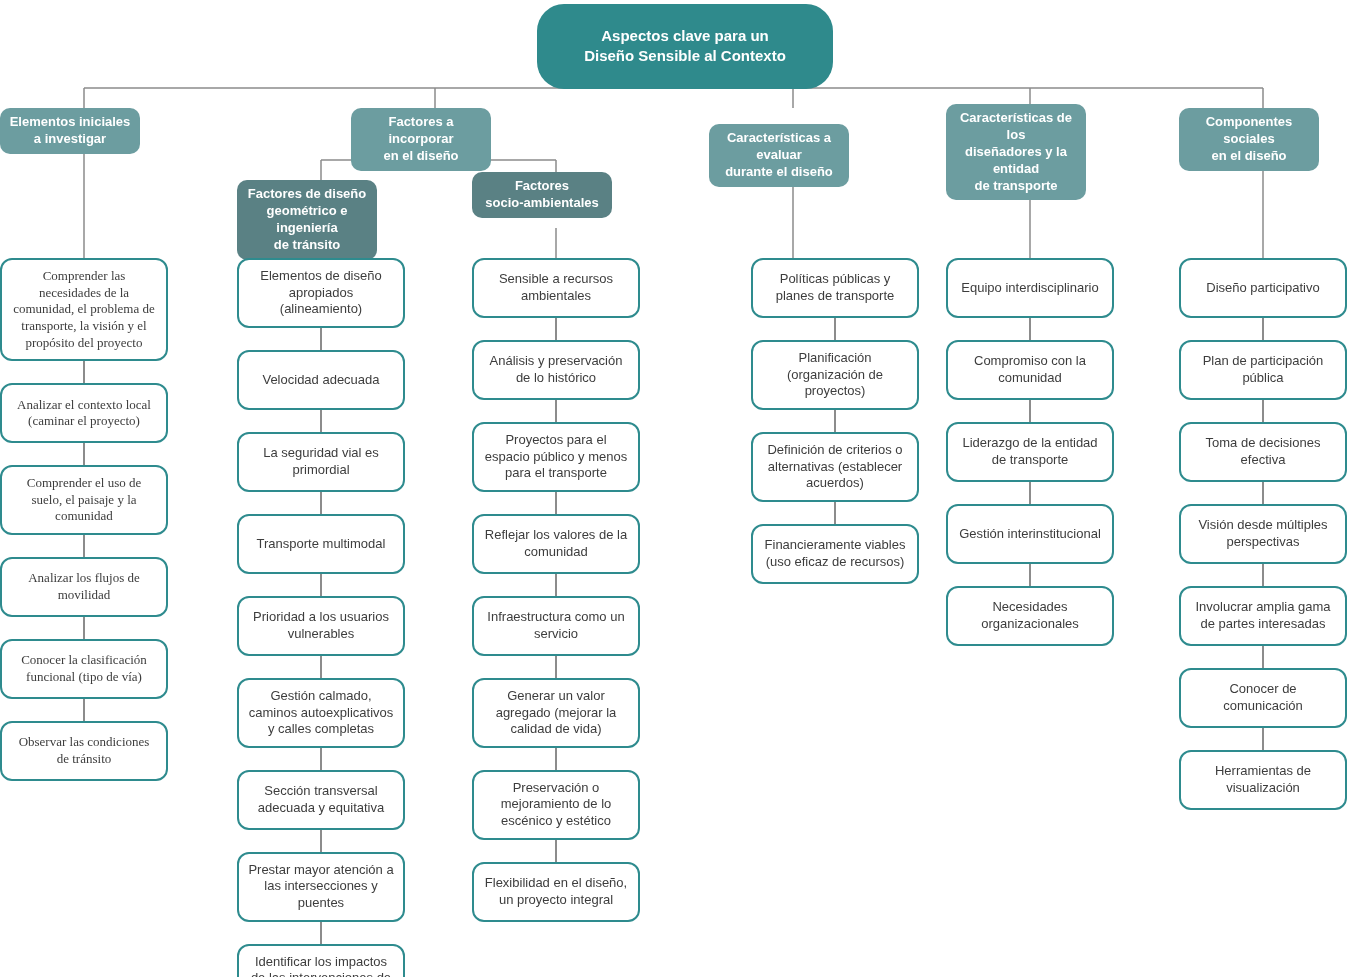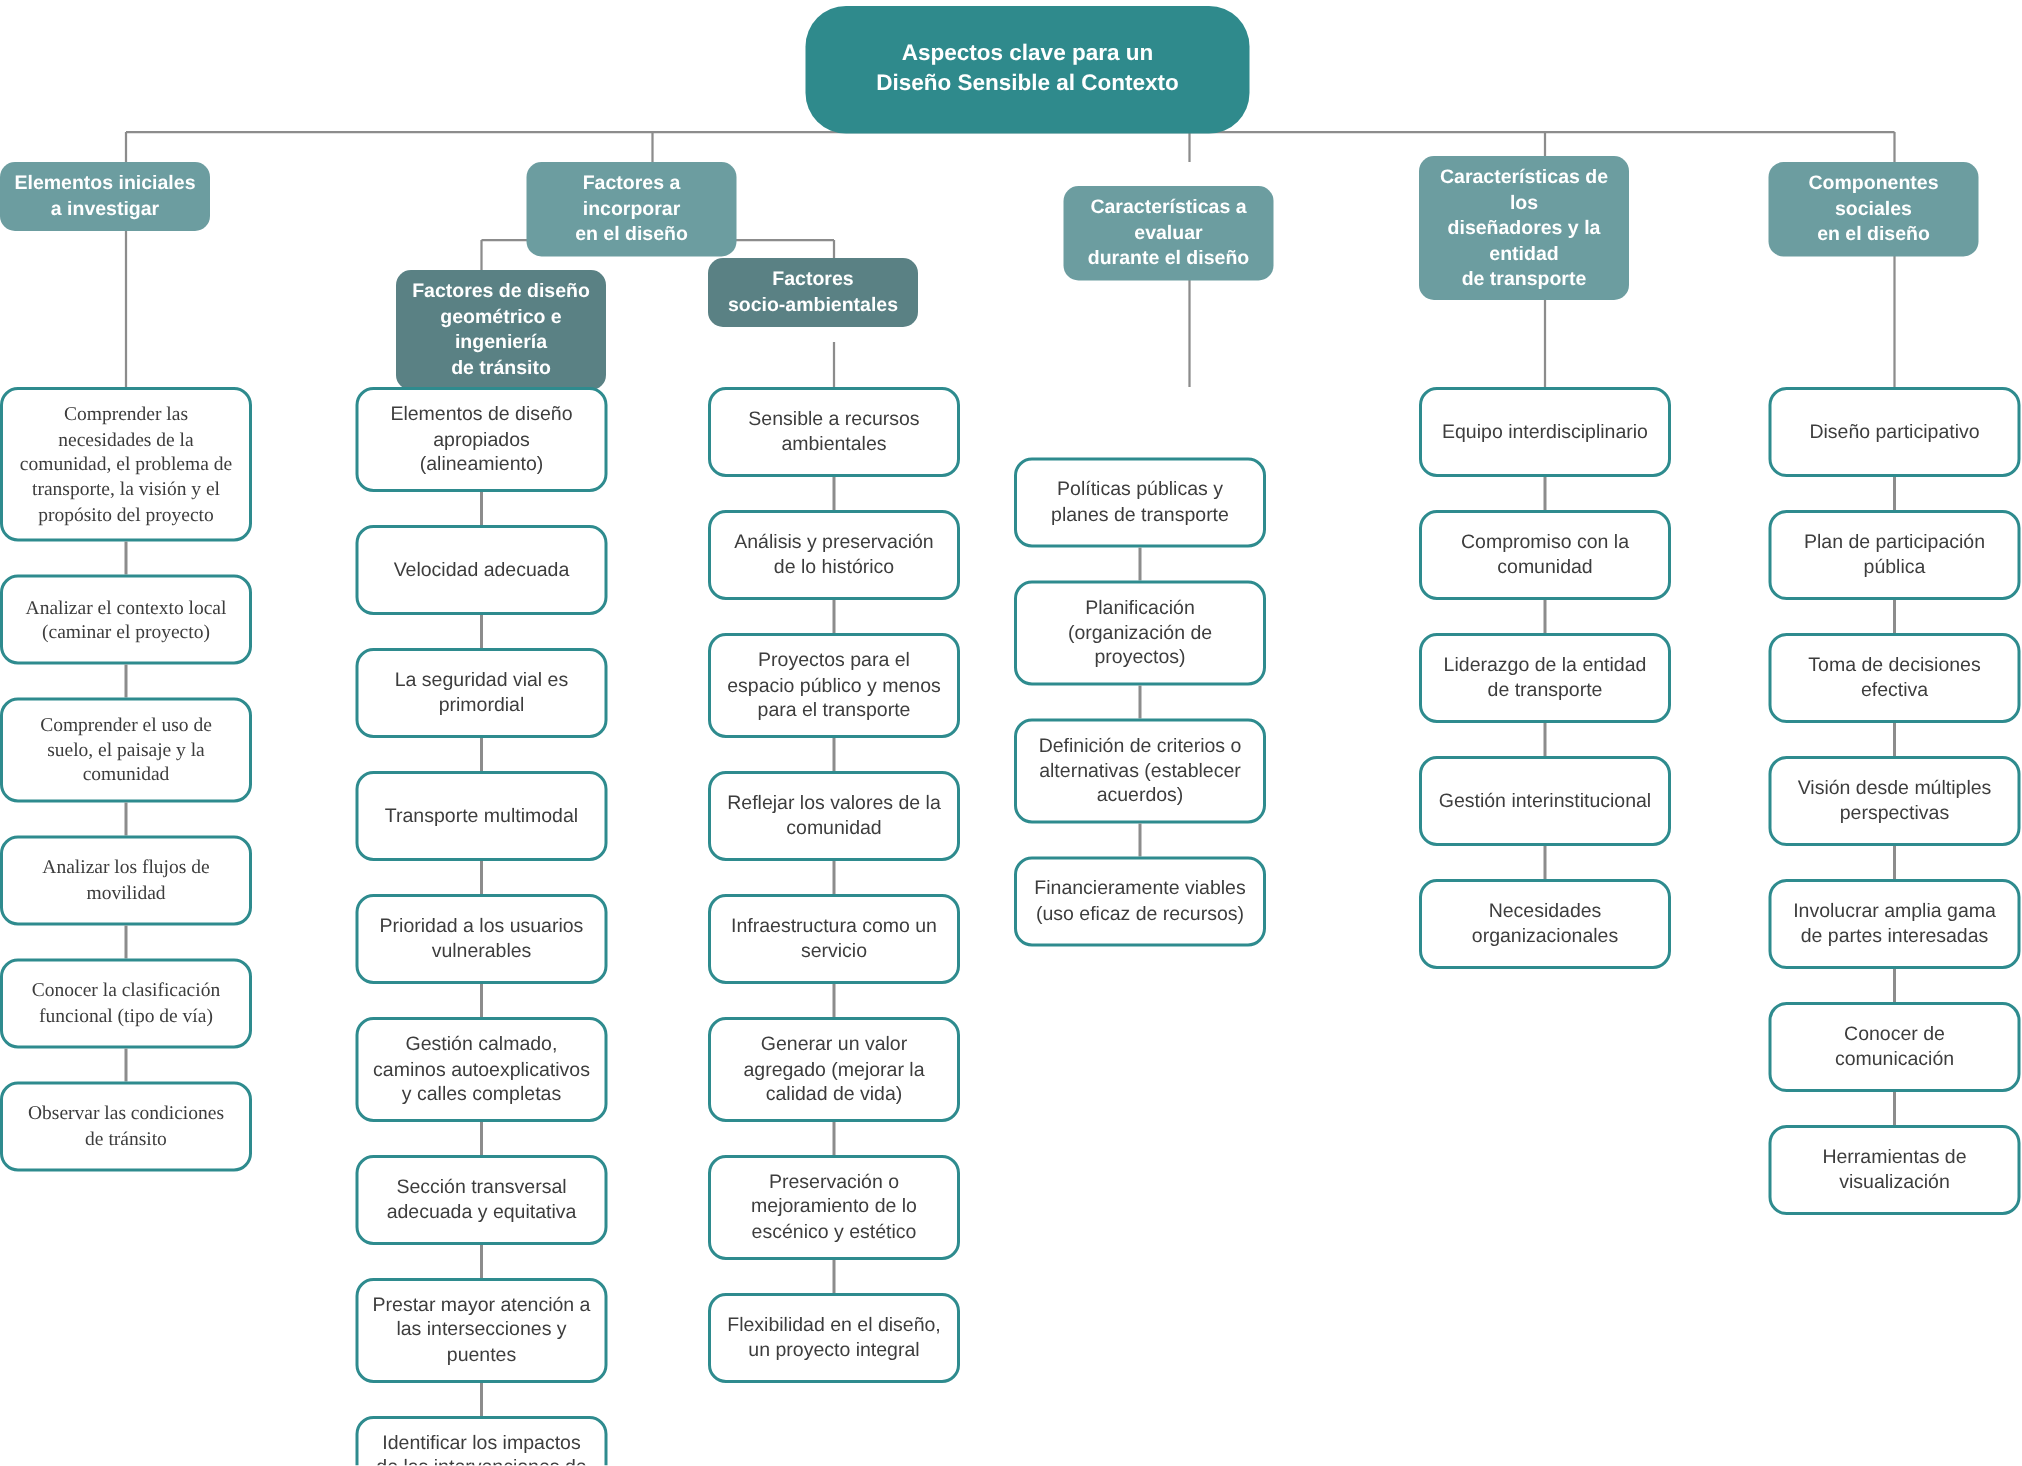--- a/index.html
+++ b/index.html
@@ -65,21 +65,21 @@
   <div class="hdr l2" style="left:351px; top:108px;">Factores a incorporar
 en el diseño</div>
   <div class="hdr l2" style="left:709px; top:108px;margin-top:16px;">Características a evaluar
 durante el diseño</div>
   <div class="hdr l2" style="left:946px; top:104px; min-height:56px;">Características de los
 diseñadores y la entidad
 de transporte</div>
   <div class="hdr l2" style="left:1179px; top:108px;">Componentes sociales
 en el diseño</div>
 
-  <div class="hdr l3" style="left:237px; top:180px; min-height:56px;margin-left:27px;">Factores de diseño
+  <div class="hdr l3" style="left:237px; top:180px; min-height:56px;">Factores de diseño
 geométrico e ingeniería
 de tránsito</div>
   <div class="hdr l3" style="left:472px; top:172px;">Factores
 socio-ambientales</div>
 
   <div class="col" style="left:0px;font-family:Liberation Serif, serif;">
     <div class="node">Comprender las necesidades de la comunidad, el problema de transporte, la visión y el propósito del proyecto</div>
     <div class="vline"></div>
     <div class="node">Analizar el contexto local (caminar el proyecto)</div>
     <div class="vline"></div>
@@ -123,21 +123,21 @@
     <div class="vline"></div>
     <div class="node">Infraestructura como un servicio</div>
     <div class="vline"></div>
     <div class="node">Generar un valor agregado (mejorar la calidad de vida)</div>
     <div class="vline"></div>
     <div class="node">Preservación o mejoramiento de lo escénico y estético</div>
     <div class="vline"></div>
     <div class="node">Flexibilidad en el diseño, un proyecto integral</div>
   </div>
 
-  <div class="col" style="left:676px;margin-top:47px;">
+  <div class="col" style="left:751px;">
     <div class="node">Políticas públicas y planes de transporte</div>
     <div class="vline"></div>
     <div class="node">Planificación (organización de proyectos)</div>
     <div class="vline"></div>
     <div class="node">Definición de criterios o alternativas (establecer acuerdos)</div>
     <div class="vline"></div>
     <div class="node">Financieramente viables (uso eficaz de recursos)</div>
   </div>
 
   <div class="col" style="left:946px;">

